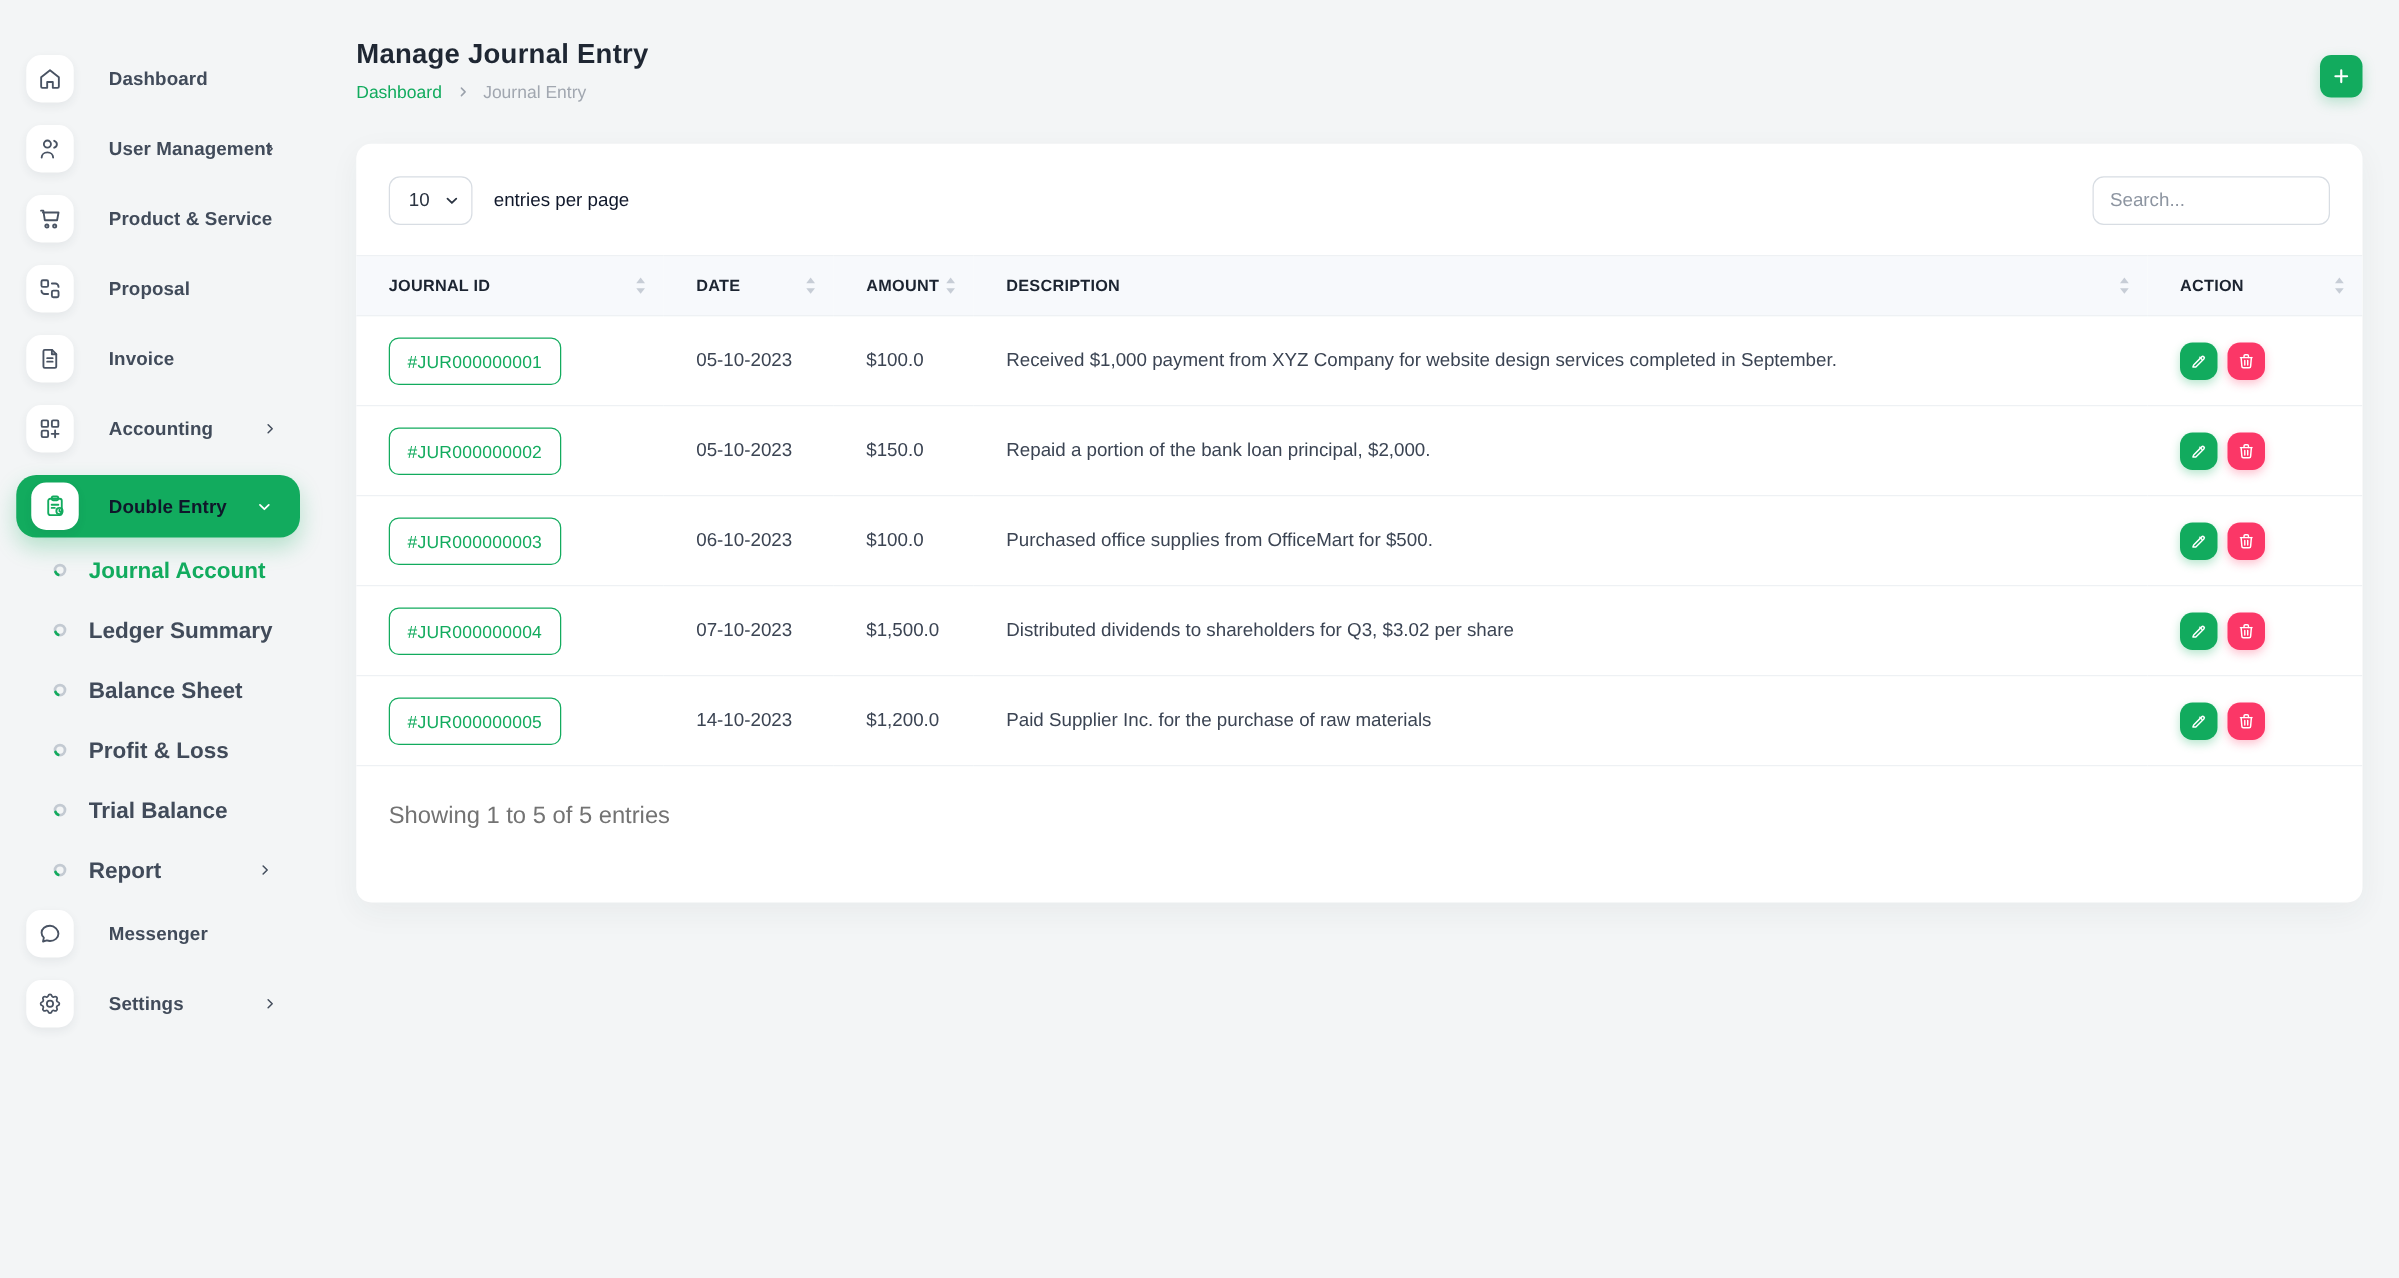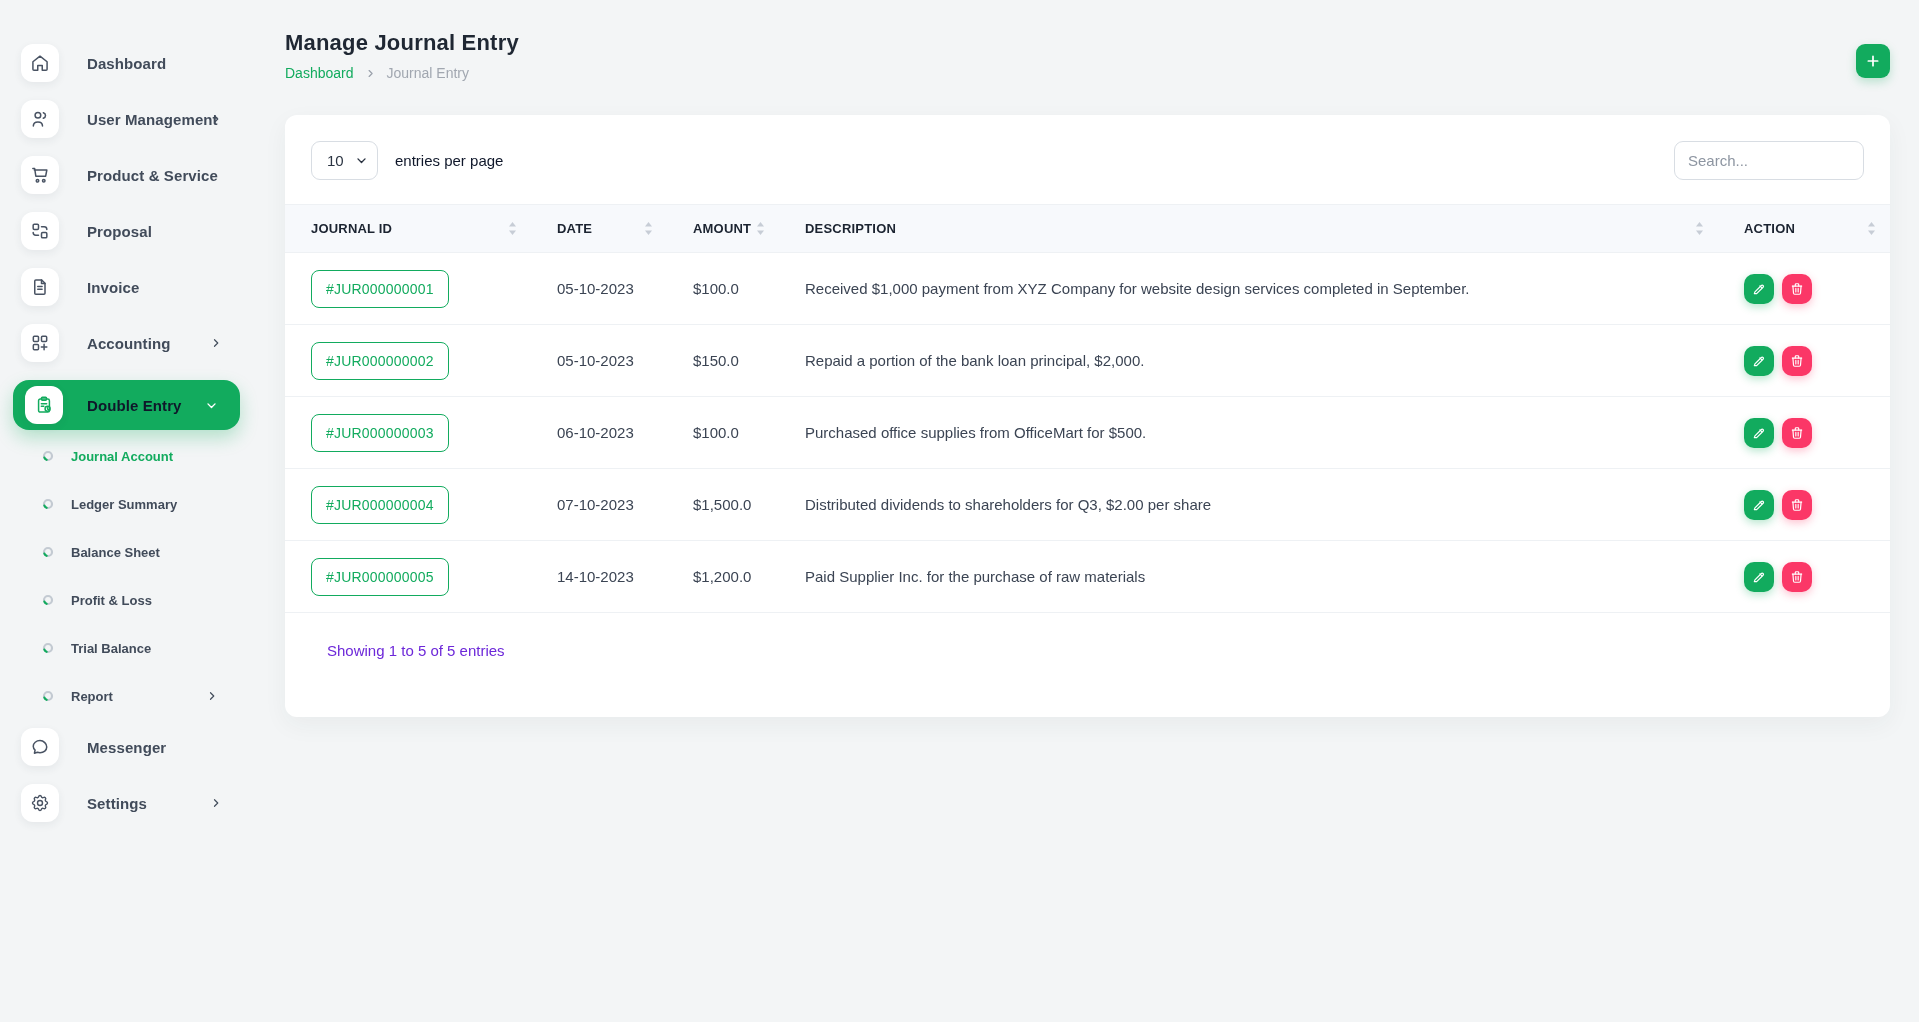--- a/index.html
+++ b/index.html
@@ -34,21 +34,21 @@
   .side-item.active-pill .chip svg { stroke:#12ab5e; }
   .side-item.active-pill .side-label { color:#0f172a; margin-left:24px; }
   .side-item.active-pill .side-chev { right:22px; }
 
   .sub-list { margin:2px 0 0 0; }
   .sub-item {
     display:flex; align-items:center; height:48px; padding-left:42px;
     cursor:pointer; position:relative;
   }
   .sub-bullet { display:flex; flex:0 0 12px; }
-  .sub-label { margin-left:17px; font-size:13px; font-weight:600; color:#414b5a;text-align:center; }
+  .sub-label { margin-left:17px; font-size:18px; font-weight:600; color:#414b5a;text-align:center; }
   .sub-item.active .sub-label { color:#12ab5e; font-weight:700; }
   .sub-chev { position:absolute; right:42px; display:flex; }
 
   .side-gap { height:8px; }
 
   
   .main { flex:1; padding:30px 29px 0 25px; }
   .page-head { display:flex; justify-content:space-between; align-items:flex-start; }
   .page-title { font-size:22px; font-weight:700; color:#1f2733; letter-spacing:.2px; }
   .breadcrumb { margin-top:9px; display:flex; align-items:center; gap:11px; font-size:14px; }
@@ -96,21 +96,21 @@
     display:inline-block; border:1px solid #12ab5e; color:#12ab5e; background:#fff;
     border-radius:8px; padding:10px 14px; font-size:14px; letter-spacing:.2px;
   }
   .actions { display:flex; gap:8px; }
   .icon-btn {
     width:30px; height:30px; border:none; border-radius:10px; cursor:pointer;
     display:flex; align-items:center; justify-content:center;
   }
   .icon-btn.edit { background:#12ab5e; box-shadow:0 3px 8px rgba(18,171,94,.3); }
   .icon-btn.del  { background:#fb3767; box-shadow:0 3px 8px rgba(251,55,103,.3); }
-  .table-footer { padding:29px 26px 58px 26px; font-size:15px; color:#6d28d9;margin-left:16px; }
+  .table-footer { padding:29px 26px 58px 26px; font-size:19px; color:#737373; }
 
   svg { display:block; }
 </style>
 </head>
 <body>
 
 <nav class="sidebar">
 
   <div class="side-item">
     <span class="chip">
@@ -457,21 +457,21 @@
                     <path d="M9 7V4.5A1.5 1.5 0 0 1 10.5 3h3A1.5 1.5 0 0 1 15 4.5V7"></path>
                   </svg>
                 </button>
             </div>
           </td>
         </tr>
         <tr>
           <td><span class="id-badge">#JUR000000004</span></td>
           <td>07-10-2023</td>
           <td>$1,500.0</td>
-          <td>Distributed dividends to shareholders for Q3, $2.00 per share</td>
+          <td>Distributed dividends to shareholders for Q3, $3.02 per share</td>
           <td>
             <div class="actions">
               <button class="icon-btn edit">
                   <svg width="14" height="14" viewBox="0 0 24 24" fill="none" stroke="#fff" stroke-width="2" stroke-linecap="round" stroke-linejoin="round">
                     <path d="M4 20h4L19 9a2.1 2.1 0 0 0-3-3L5 17z"></path>
                     <path d="M13.5 6.5l3 3"></path>
                   </svg>
                 </button>
               <button class="icon-btn del">
                   <svg width="14" height="14" viewBox="0 0 24 24" fill="none" stroke="#fff" stroke-width="2" stroke-linecap="round" stroke-linejoin="round">

